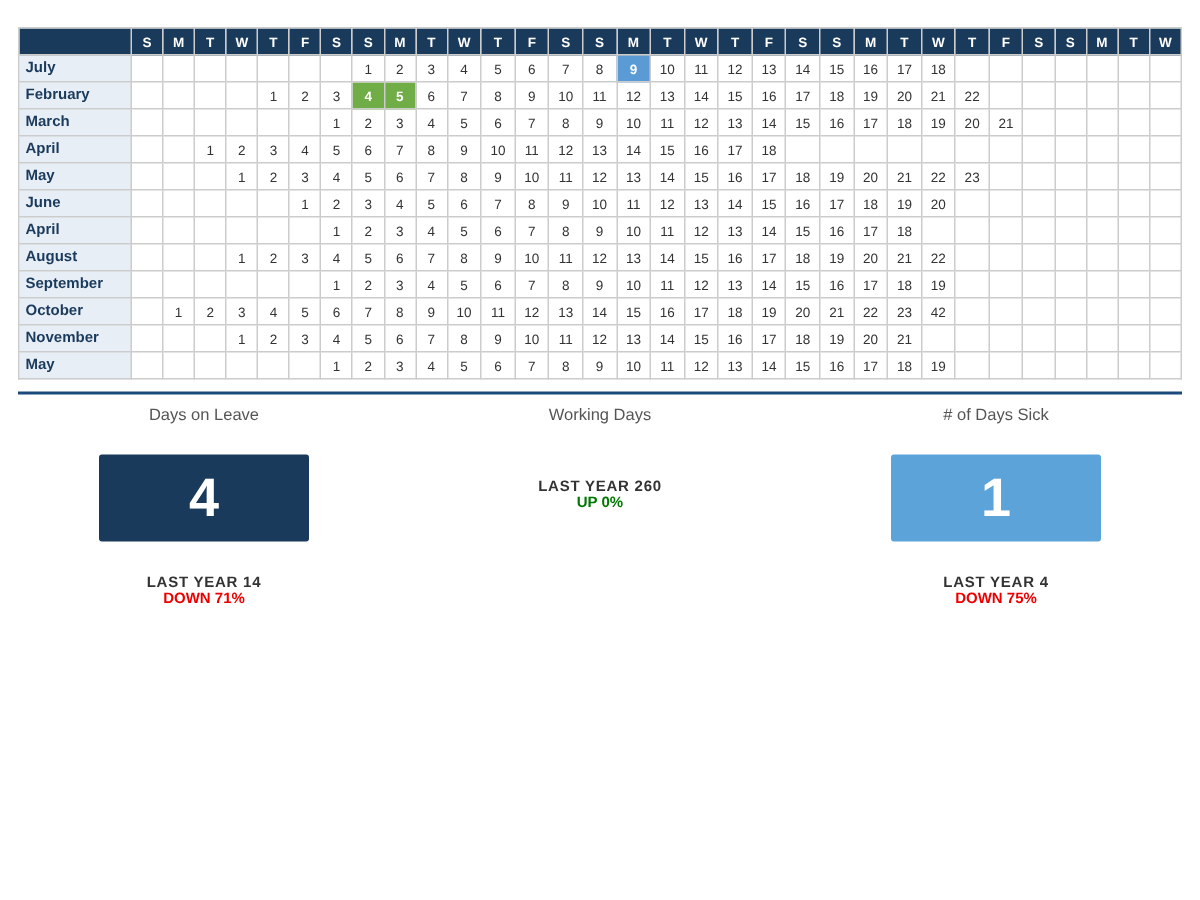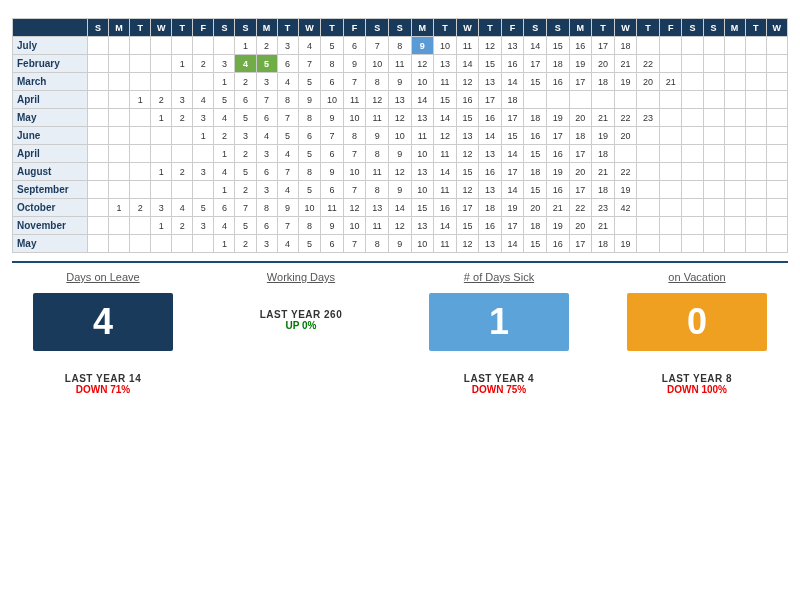--- a/index.html
+++ b/index.html
@@ -87,23 +87,22 @@
     .stat-card {
       flex: 1;
       display: flex;
       flex-direction: column;
       align-items: center;
       font-size: 11px;
     }
     .stat-label {
       color: #555;
       font-size: 11px;
-      margin-bottom: 10px;
+      margin-bottom: 20px;
       text-align: left;
-      text-decoration: underline;
     }
     .stat-box {
       width: 100%;
       max-width: 140px;
       height: 58px;
       display: flex;
       align-items: center;
       justify-content: center;
       font-size: 36px;
       font-weight: 900;
@@ -611,20 +610,14 @@
         <div class="stat-label">Working Days</div>
         <div class="stat-last-year">LAST YEAR  260</div>
         <div class="stat-change up">UP 0%</div>
       </div>
       <div class="stat-card">
         <div class="stat-label"># of Days Sick</div>
         <div class="stat-box light-blue">1</div>
         <div class="stat-last-year">LAST YEAR  4</div>
         <div class="stat-change down">DOWN 75%</div>
       </div>
-      <div class="stat-card">
-        <div class="stat-label">on Vacation</div>
-        <div class="stat-box orange">0</div>
-        <div class="stat-last-year">LAST YEAR  8</div>
-        <div class="stat-change down">DOWN 100%</div>
-      </div>
     </div>
 </div>
 
 </body></html>

